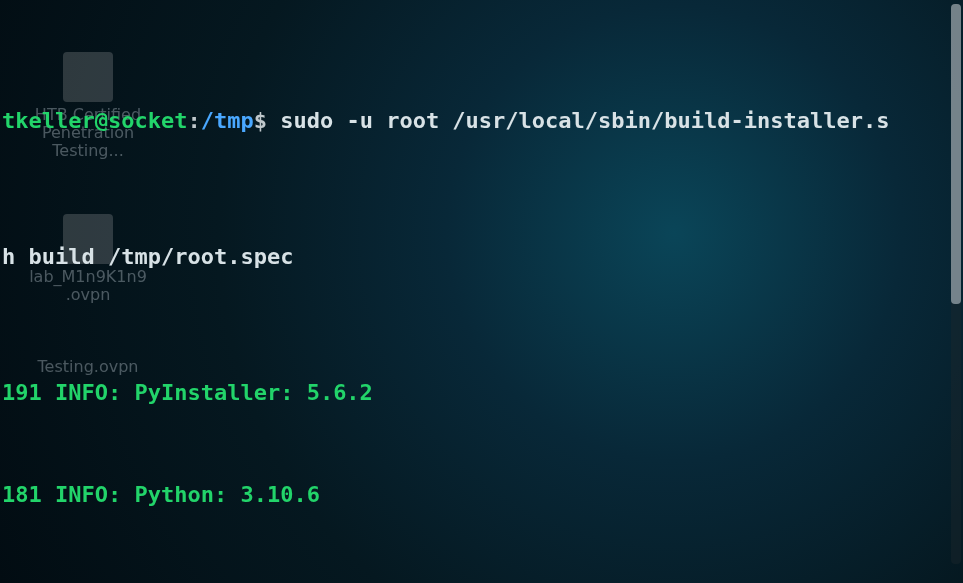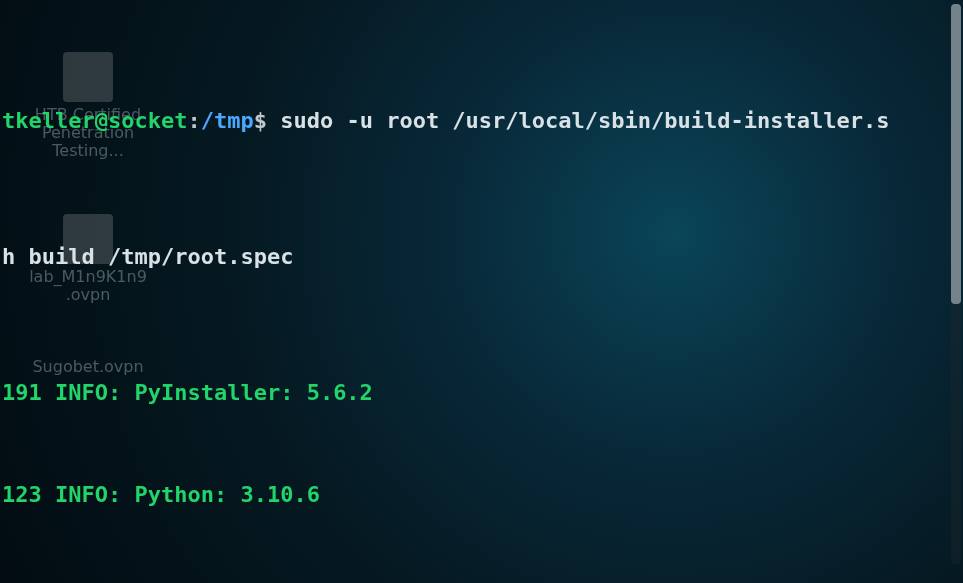--- a/index.html
+++ b/index.html
@@ -71,32 +71,32 @@
     <div>HTB Certified
 Penetration
 Testing...</div>
   </div>
   <div class="di-group">
     <div class="desktop-icon"></div>
     <div>lab_M1n9K1n9
 .ovpn</div>
   </div>
   <div class="di-group">
-    <div>Sugobet.ovpn</div>
+    <div>Testing.ovpn</div>
   </div>
 </div>
 
 <div class="terminal">
   
   <div class="line"><span class="c-user">tkeller</span><span class="c-at">@</span><span class="c-host">socket</span><span class="c-colon">:</span><span class="c-path">/tmp</span><span class="c-dollar">$</span><span class="c-cmd"> </span><span class="c-cmd">sudo -u root /usr/local/sbin/build-installer.s</span></div>
   
   <div class="line"><span class="c-cmd">h build /tmp/root.spec</span></div>
   
   <div class="line c-out">191 INFO: PyInstaller: 5.6.2</div>
-  <div class="line c-out">123 INFO: Python: 3.10.6</div>
+  <div class="line c-out">181 INFO: Python: 3.10.6</div>
   <div class="line c-out">129 INFO: Platform: Linux-5.15.0-67-generic-x86_64-with-glibc2.35</div>
   
   
   
   
   
   
   
   
 </div>

